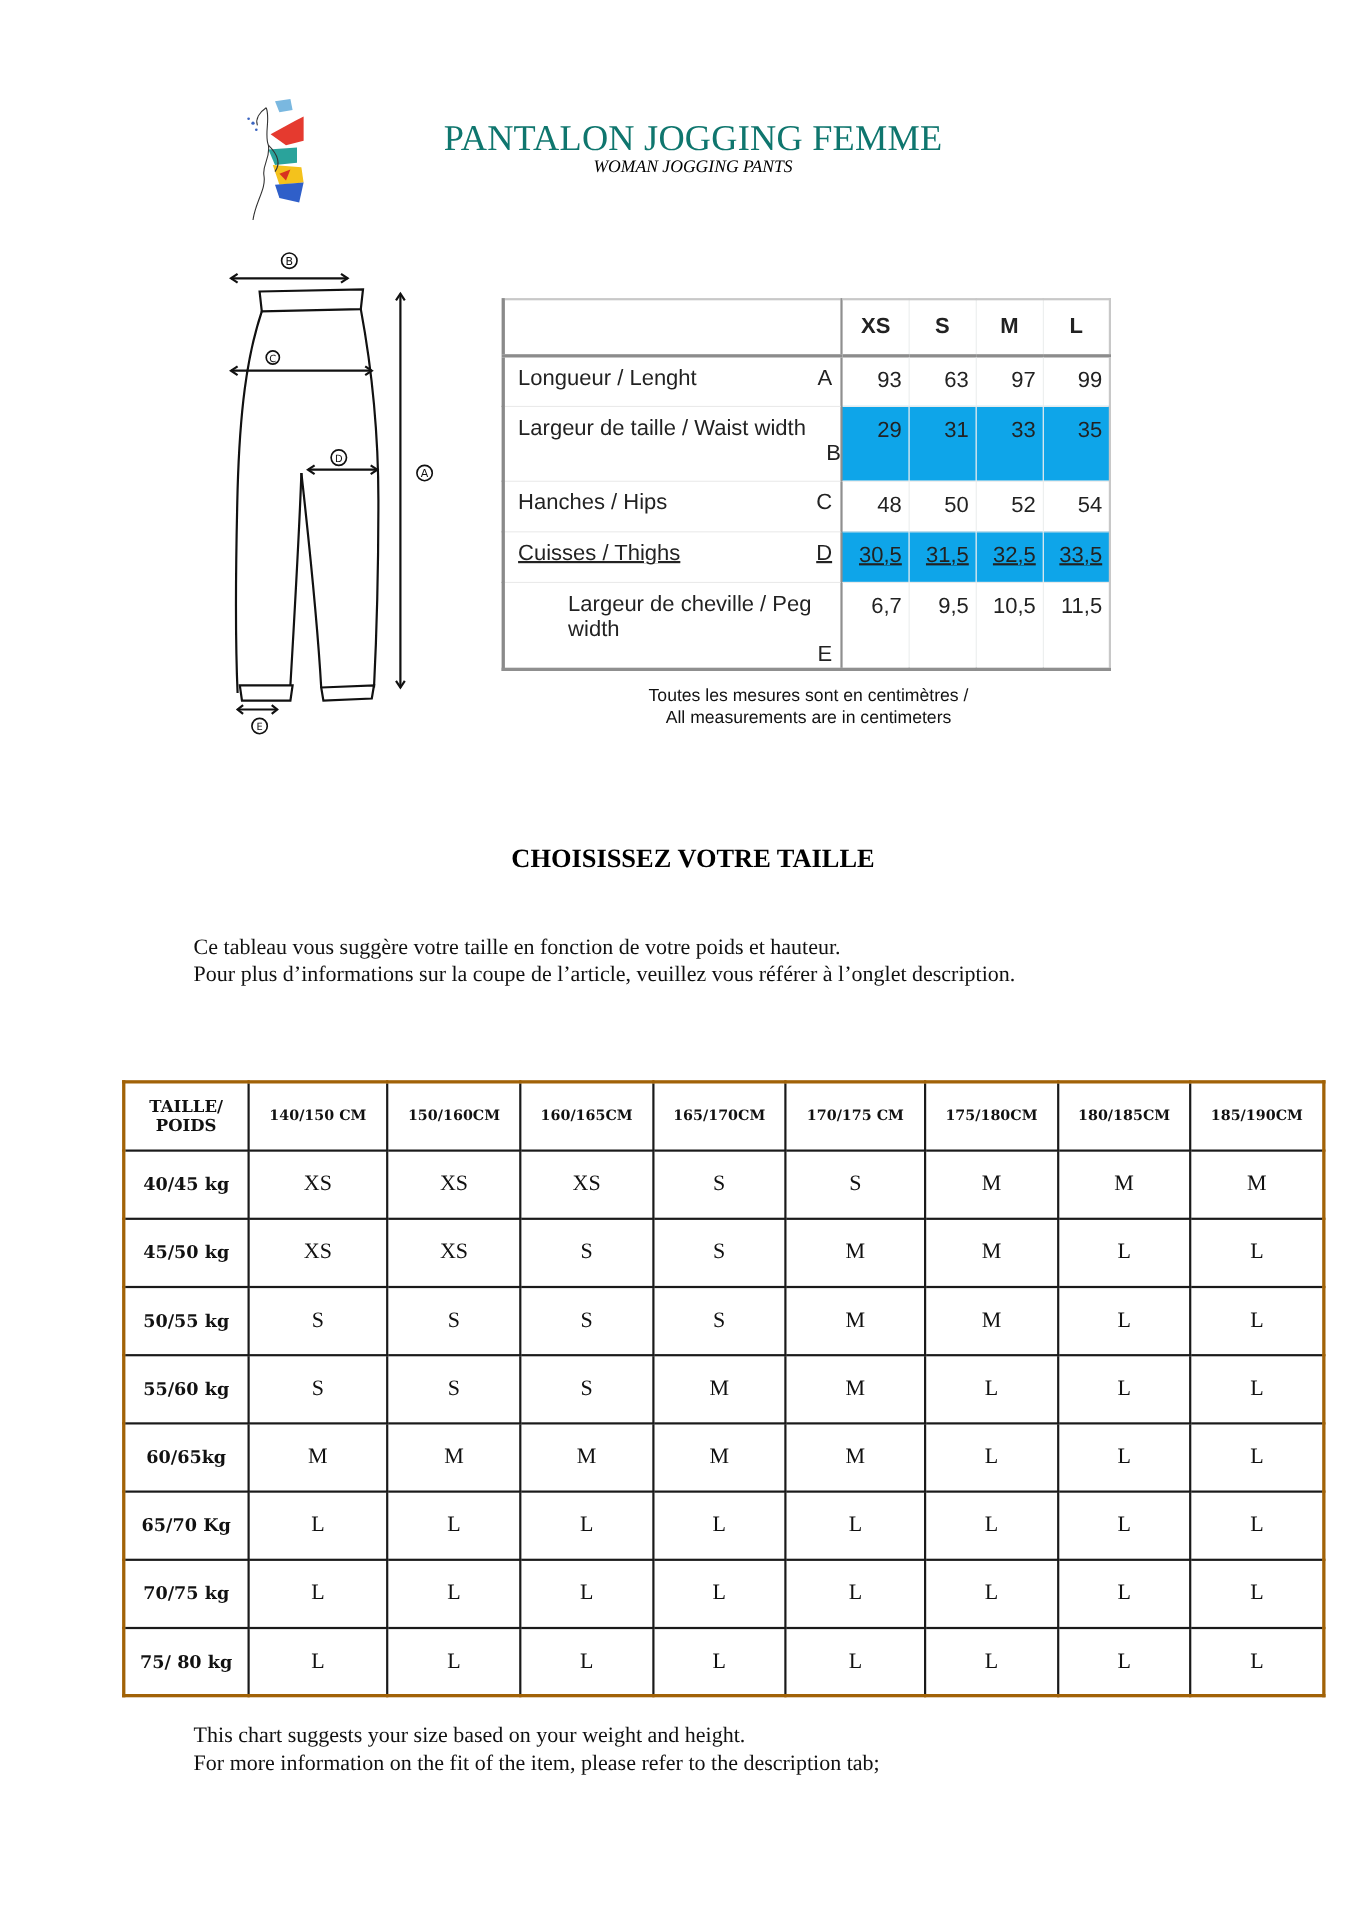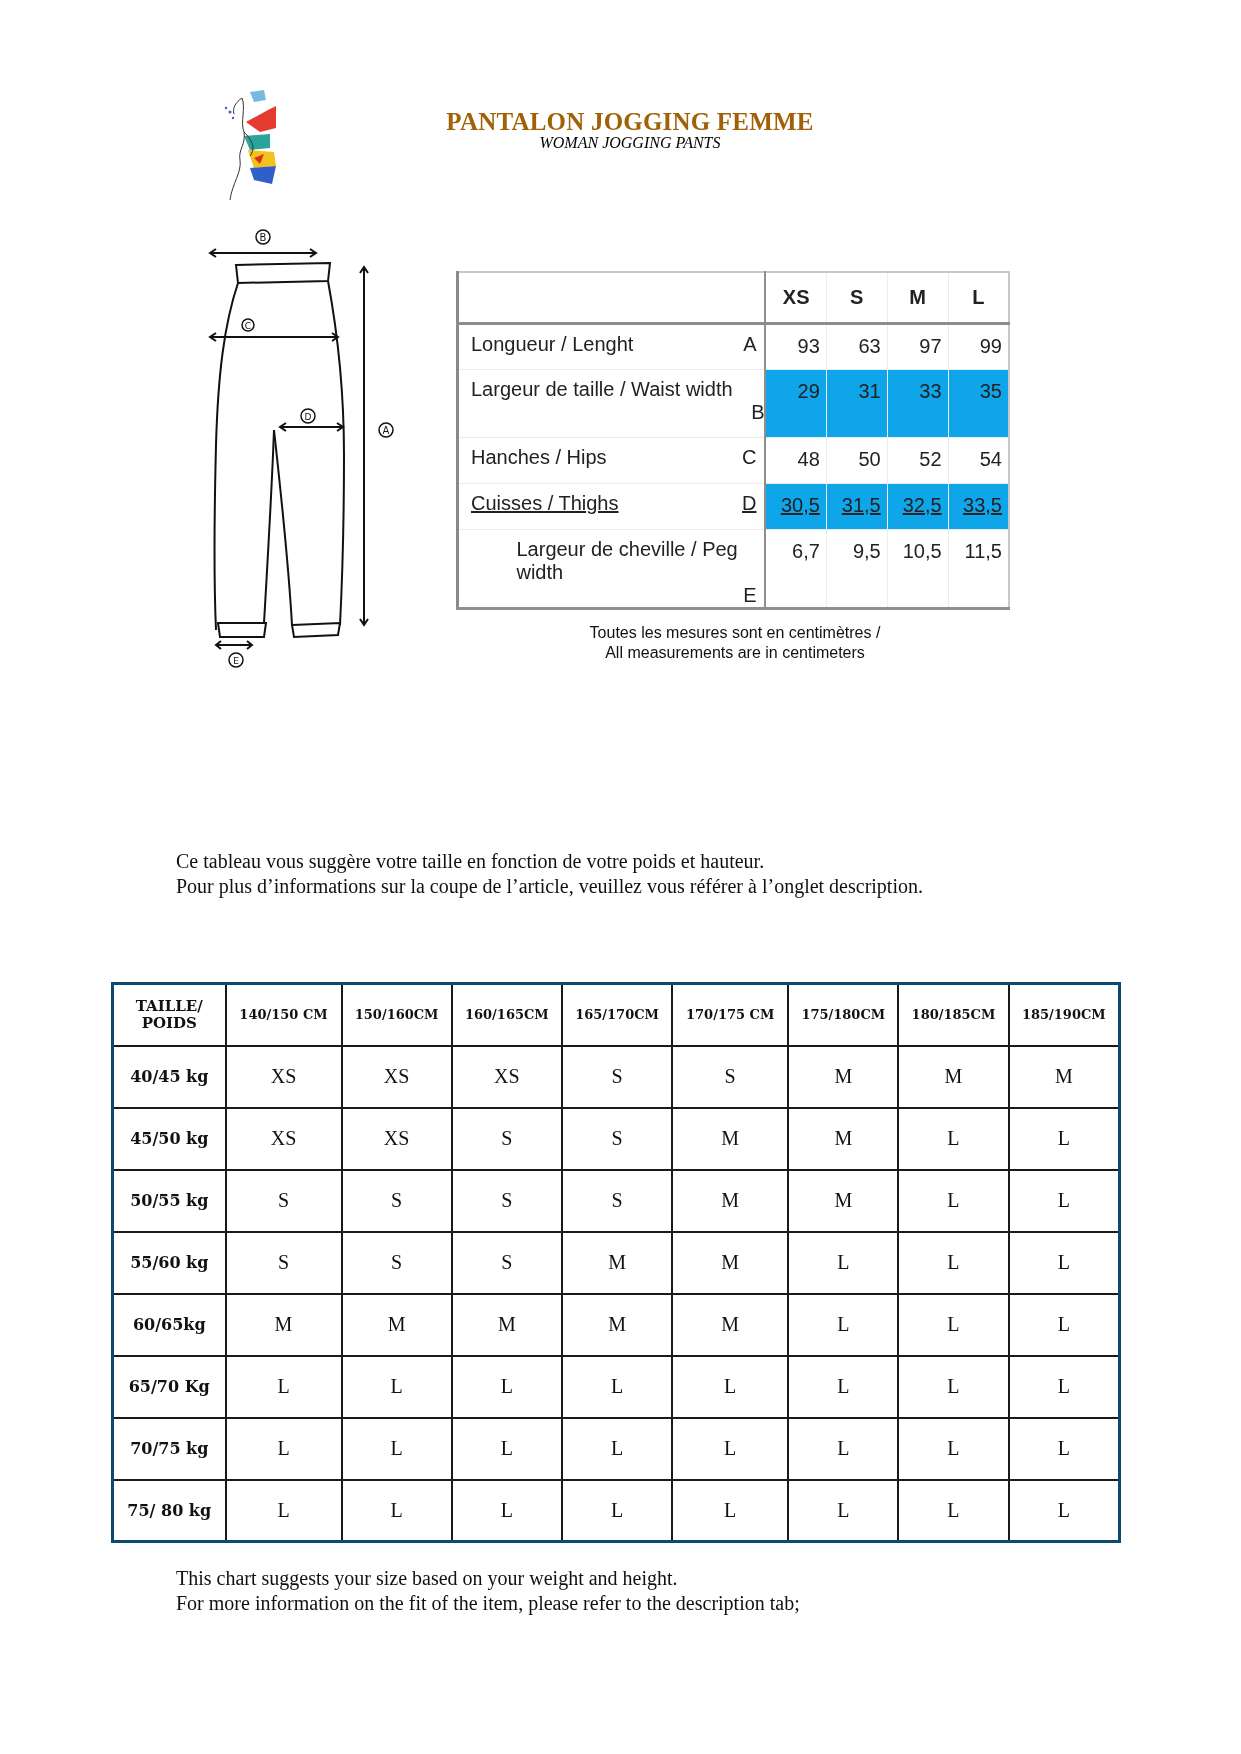--- a/index.html
+++ b/index.html
@@ -2,21 +2,21 @@
 <html><head>
   <meta charset="utf-8">
   <style>
     * { box-sizing: border-box; margin: 0; padding: 0; }
     html, body { width: 1241px; height: 1754px; background: #ffffff; }
     body { position: relative; font-family: "DejaVu Serif", serif; color: #111; overflow: hidden; }
 
     .logo { position: absolute; left: 220px; top: 88px; width: 70px; height: 115px; }
 
     .title-block { position: absolute; left: 380px; top: 108px; width: 500px; text-align: center; }
-    .title-main { font-family: "Liberation Serif", serif; font-weight: bold; font-size: 25px; letter-spacing: 0.2px; color: #a16207; }
+    .title-main { font-family: "Liberation Serif", serif; font-weight: normal; font-size: 33px; letter-spacing: 0.2px; color: #0f766e; }
     .title-sub { font-family: "Liberation Serif", serif; font-style: italic; font-size: 16px; margin-top: -2px; color: #000; }
 
     .diagram { position: absolute; left: 188px; top: 225px; width: 245px; height: 450px; }
 
     
     .meas-table { position: absolute; left: 456px; top: 271px; width: 554px; border-collapse: collapse;
       font-family: "Liberation Sans", sans-serif; font-size: 20px; color: #222;
       border-left: 3px solid #8a8a8a; border-top: 2px solid #c8c8c8; border-right: 2px solid #c8c8c8; border-bottom: 3px solid #8f8f8f; }
     .meas-table th, .meas-table td { border-right: 1px solid #eceeee; border-bottom: 1px solid #eaeaea; }
     .meas-table thead th { height: 51px; font-weight: bold; text-align: center; border-bottom: 3px solid #8c8c8c; }
@@ -38,22 +38,22 @@
       font-family: "Liberation Sans", sans-serif; font-size: 16px; line-height: 20px; color: #111; }
 
     .section2 { position: absolute; left: 380px; top: 768px; width: 500px; text-align: center; }
     .section2 .h { font-family: "Liberation Serif", serif; font-weight: bold; font-size: 24px; color: #000; }
     .section2 .s { font-family: "Liberation Serif", serif; font-style: italic; font-size: 19px; margin-top: -2px; color: #000; }
 
     .intro { position: absolute; left: 176px; top: 849px; width: 960px; font-family: "Liberation Serif", serif;
       font-size: 20px; line-height: 25px; color: #111; height: 50px; overflow: hidden; }
 
     
-    .size-table { position: absolute; left: 111px; top: 982px; width: 1010px; border-collapse: collapse;
-      font-family: "DejaVu Serif", serif; color: #111; border: 3px solid #0c4a6e; }
+    .size-table { position: absolute; left: 111px; top: 982px; width: 1094px; border-collapse: collapse;
+      font-family: "DejaVu Serif", serif; color: #111; border: 3px solid #a16207; }
     .size-table th, .size-table td { border: 2px solid #1a1a1a; text-align: center; vertical-align: middle; }
     .size-table thead th { height: 62px; font-size: 13px; font-weight: bold; }
     .size-table thead th.corner { width: 113px; font-size: 15px; line-height: 17px; }
     .size-table tbody td { height: 62px; font-family: "Liberation Serif", serif; font-size: 20px; }
     .size-table tbody th { font-size: 16px; font-weight: bold; }
 
     .outro { position: absolute; left: 176px; top: 1566px; width: 960px; font-family: "Liberation Serif", serif;
       font-size: 20px; line-height: 25px; color: #111; }
   </style>
 </head>
@@ -201,20 +201,21 @@
     </tr>
   </tbody>
 </table>
 
 <div class="meas-note">
   <div>Toutes les mesures sont en centimètres /</div>
   <div>All measurements are in centimeters</div>
 </div>
 
 <div class="section2">
+  <div class="h">CHOISISSEZ VOTRE TAILLE</div>
 </div>
 
 <div class="intro">
   <div>Ce tableau vous suggère votre taille en fonction de votre poids et hauteur.</div>
   <div>Pour plus d’informations sur la coupe de l’article, veuillez vous référer à l’onglet description.</div>
 </div>
 
 <table class="size-table" id="size-table">
   <thead>
     <tr>

